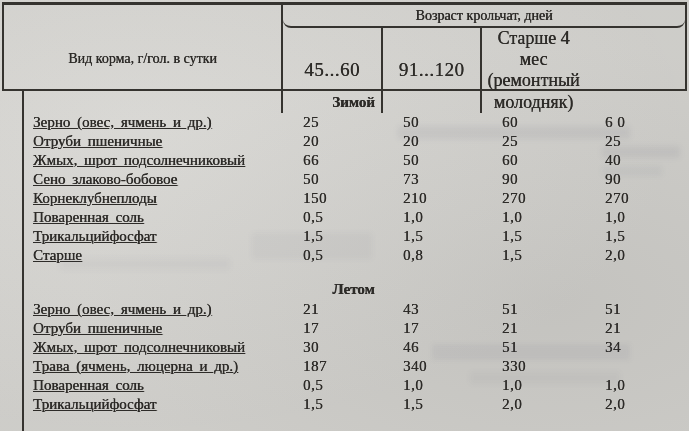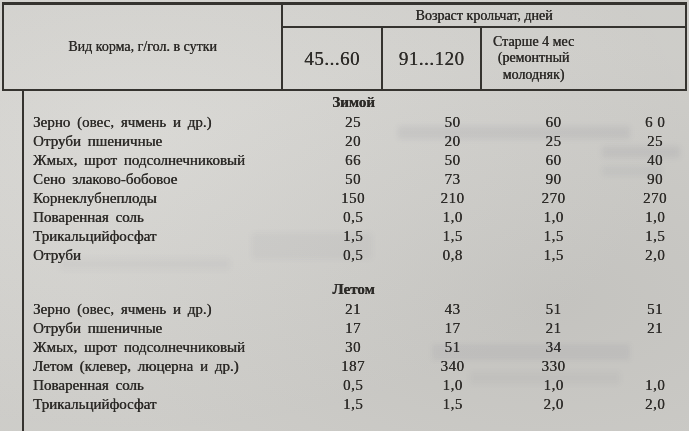--- a/index.html
+++ b/index.html
@@ -19,41 +19,41 @@
   .ink{ text-shadow:0.35px 0 0 currentColor; }
   
   .tbl-header{
     position:absolute;left:2px;top:2px;width:685px;height:89px;
     border:2px solid #35332f;border-top-width:3px;box-sizing:border-box;
     display:grid;grid-template-columns:279px 100px 99px 103px 100px;
     grid-template-rows:23px 1fr;
   }
   .cell{display:flex;align-items:center;justify-content:center;text-align:center;box-sizing:border-box;}
   .corner-cell{grid-row:1/3;grid-column:1;border-right:2px solid #35332f;font-size:14px;padding:16px 14px;line-height:1.25;}
-  .group-cell{grid-row:1;grid-column:2/6;border-bottom:2px solid #35332f;font-size:14px;}
+  .group-cell{grid-row:1;grid-column:2/6;border-bottom:2px solid #35332f;font-size:14px;border-radius:8px;}
   .age-cell{grid-row:2;border-right:2px solid #35332f;font-size:19px;letter-spacing:0.5px;}
-  .age-cell.small{font-size:14px;line-height:1.18;letter-spacing:0;padding:0 4px;}
+  .age-cell.small{font-size:18px;line-height:1.18;letter-spacing:0;padding:0 4px;}
   .age-cell:last-child{border-right:none;}
   
   .tbl-body{
     position:absolute;left:2px;top:91px;width:685px;height:391px;
     border:2px solid #35332f;border-top:none;box-sizing:border-box;
     padding-top:1px;overflow:hidden;margin-left:20px;
   }
   .section-title{
     text-align:center;font-weight:bold;font-size:15px;line-height:21px;
     transform:translateX(-11px);
   }
   .section-title.gap{margin-top:14px;}
   .feed-row{
     display:grid;grid-template-columns:279px 100px 99px 103px 100px;
     line-height:19px;font-size:15px;
   }
-  .feed-name{padding-left:9px;word-spacing:3px;white-space:nowrap;}
-  .val{text-align:center;letter-spacing:0.5px;}
+  .feed-name{padding-left:9px;word-spacing:3px;white-space:nowrap;text-decoration:underline;}
+  .val{text-align:left;letter-spacing:0.5px;}
   
   .ghost{position:absolute;background:rgba(65,72,95,0.07);filter:blur(2.5px);border-radius:2px;pointer-events:none;}
   .g1{left:398px;top:126px;width:232px;height:13px;}
   .g2{left:602px;top:146px;width:78px;height:12px;}
   .g3{left:602px;top:166px;width:60px;height:10px;background:rgba(65,72,95,0.05);}
   .g4{left:252px;top:233px;width:120px;height:26px;background:rgba(65,72,95,0.045);}
   .g5{left:432px;top:344px;width:198px;height:16px;background:rgba(65,72,95,0.06);}
   .g6{left:470px;top:372px;width:150px;height:12px;background:rgba(65,72,95,0.045);}
   .g7{left:60px;top:258px;width:170px;height:12px;background:rgba(65,72,95,0.04);}
 </style>
@@ -124,21 +124,21 @@
 
   <div class="feed-row">
     <span class="feed-name">Трикальцийфосфат</span>
     <span class="val">1,5</span>
     <span class="val">1,5</span>
     <span class="val">1,5</span>
     <span class="val">1,5</span>
   </div>
 
   <div class="feed-row">
-    <span class="feed-name">Отруби</span>
+    <span class="feed-name">Старше</span>
     <span class="val">0,5</span>
     <span class="val">0,8</span>
     <span class="val">1,5</span>
     <span class="val">2,0</span>
   </div>
 
   <div class="section-title gap">Летом</div>
 
   <div class="feed-row">
     <span class="feed-name">Зерно (овес, ячмень и др.)</span>
@@ -152,26 +152,27 @@
     <span class="feed-name">Отруби пшеничные</span>
     <span class="val">17</span>
     <span class="val">17</span>
     <span class="val">21</span>
     <span class="val">21</span>
   </div>
 
   <div class="feed-row">
     <span class="feed-name">Жмых, шрот подсолнечниковый</span>
     <span class="val">30</span>
+    <span class="val">46</span>
     <span class="val">51</span>
     <span class="val">34</span>
   </div>
 
   <div class="feed-row">
-    <span class="feed-name">Летом (клевер, люцерна и др.)</span>
+    <span class="feed-name">Трава (ячмень, люцерна и др.)</span>
     <span class="val">187</span>
     <span class="val">340</span>
     <span class="val">330</span>
   </div>
 
   <div class="feed-row">
     <span class="feed-name">Поваренная соль</span>
     <span class="val">0,5</span>
     <span class="val">1,0</span>
     <span class="val">1,0</span>

